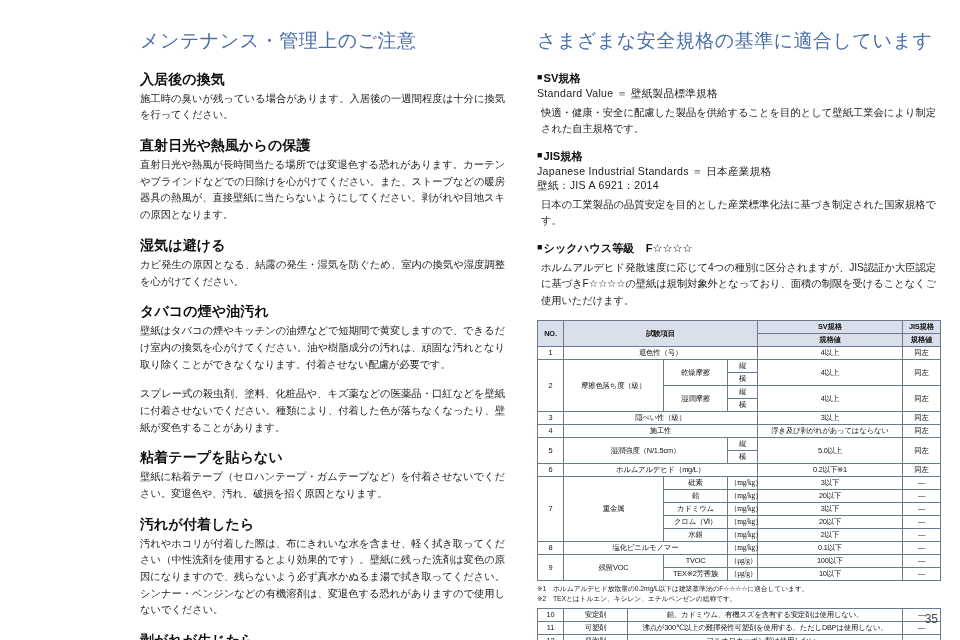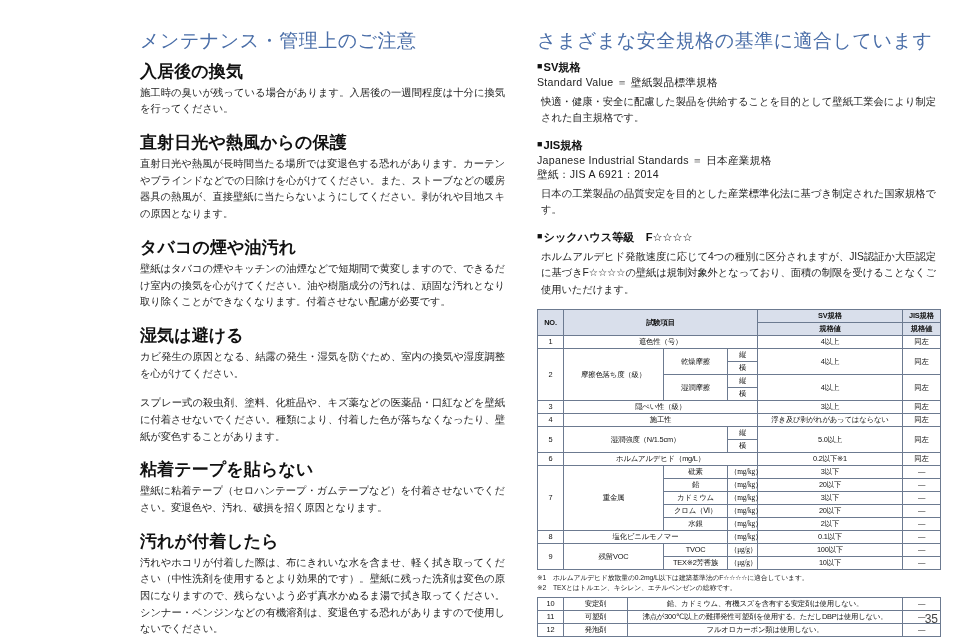--- a/index.html
+++ b/index.html
@@ -14,28 +14,28 @@
   }
   .page { position:absolute; inset:0; }
 
   .col-left  { position:absolute; left:140px;  top:30px; width:365px; }
   .col-right { position:absolute; left:537px; top:30px; width:403px; }
 
   h1.sec-title {
     font-size: 19px;
     font-weight: 400;
     color: #4a6ea8;
-    margin: 0 0 7px 0;
+    margin: 0 0 18px 0;
     letter-spacing: 0.5px;
     line-height: 1.2;
   }
 
   .block { margin-bottom: 13px; }
   .block h2 {
-    font-size: 17px;
+    font-size: 14px;
     font-weight: 700;
     margin: 0 0 2px 0;
     color: #111;
     letter-spacing: 0.1px;
   }
   .block p {
     font-size: 10.3px;
     line-height: 1.62;
     margin: 0;
     color: #222;
@@ -103,26 +103,26 @@
     <div id="left-blocks">
         <div class="block">
           <h2>入居後の換気</h2>
           <p>施工時の臭いが残っている場合があります。入居後の一週間程度は十分に換気を行ってください。</p>
         </div>
         <div class="block">
           <h2>直射日光や熱風からの保護</h2>
           <p>直射日光や熱風が長時間当たる場所では変退色する恐れがあります。カーテンやブラインドなどでの日除けを心がけてください。また、ストーブなどの暖房器具の熱風が、直接壁紙に当たらないようにしてください。剥がれや目地スキの原因となります。</p>
         </div>
         <div class="block">
+          <h2>湿気は避ける</h2>
+          <p>カビ発生の原因となる、結露の発生・湿気を防ぐため、室内の換気や湿度調整を心がけてください。</p>
+        </div>
+        <div class="block">
           <h2>タバコの煙や油汚れ</h2>
           <p>壁紙はタバコの煙やキッチンの油煙などで短期間で黄変しますので、できるだけ室内の換気を心がけてください。油や樹脂成分の汚れは、頑固な汚れとなり取り除くことができなくなります。付着させない配慮が必要です。</p>
-        </div>
-        <div class="block">
-          <h2>湿気は避ける</h2>
-          <p>カビ発生の原因となる、結露の発生・湿気を防ぐため、室内の換気や湿度調整を心がけてください。</p>
         </div>
         <div class="block">
           <p>スプレー式の殺虫剤、塗料、化粧品や、キズ薬などの医薬品・口紅などを壁紙に付着させないでください。種類により、付着した色が落ちなくなったり、壁紙が変色することがあります。</p>
         </div>
         <div class="block">
           <h2>粘着テープを貼らない</h2>
           <p>壁紙に粘着テープ（セロハンテープ・ガムテープなど）を付着させないでください。変退色や、汚れ、破損を招く原因となります。</p>
         </div>
         <div class="block">
           <h2>汚れが付着したら</h2>

